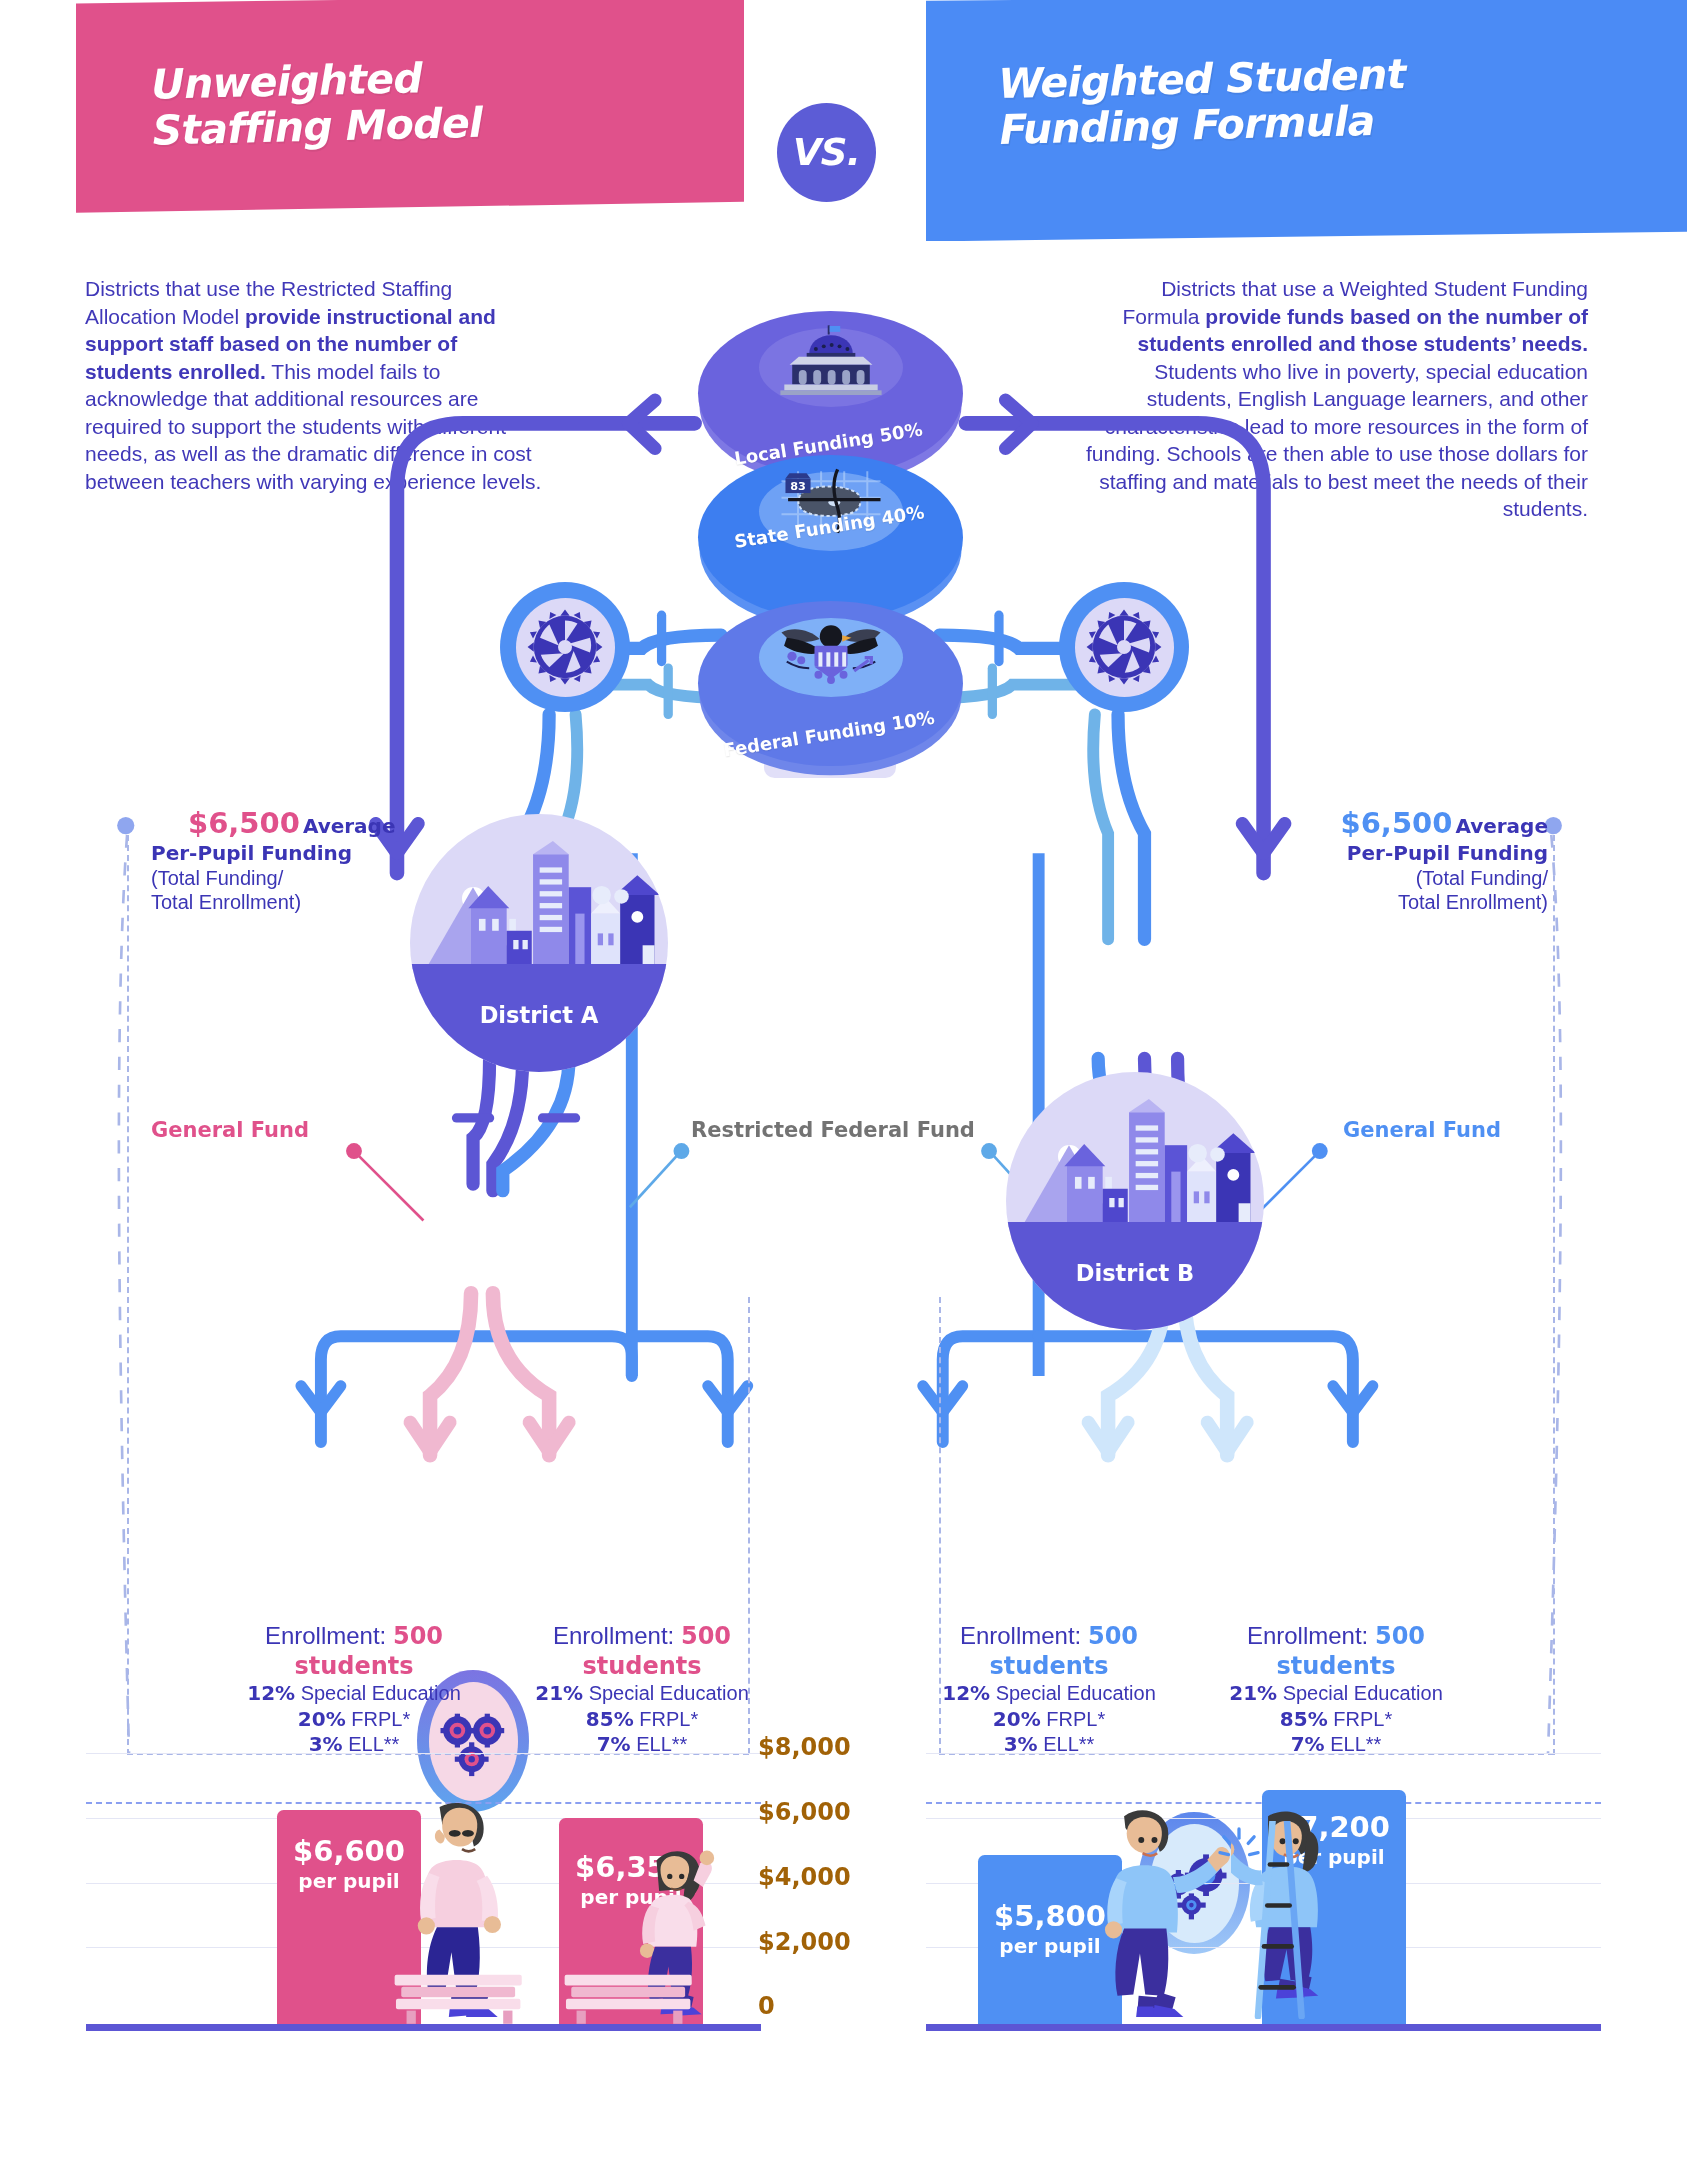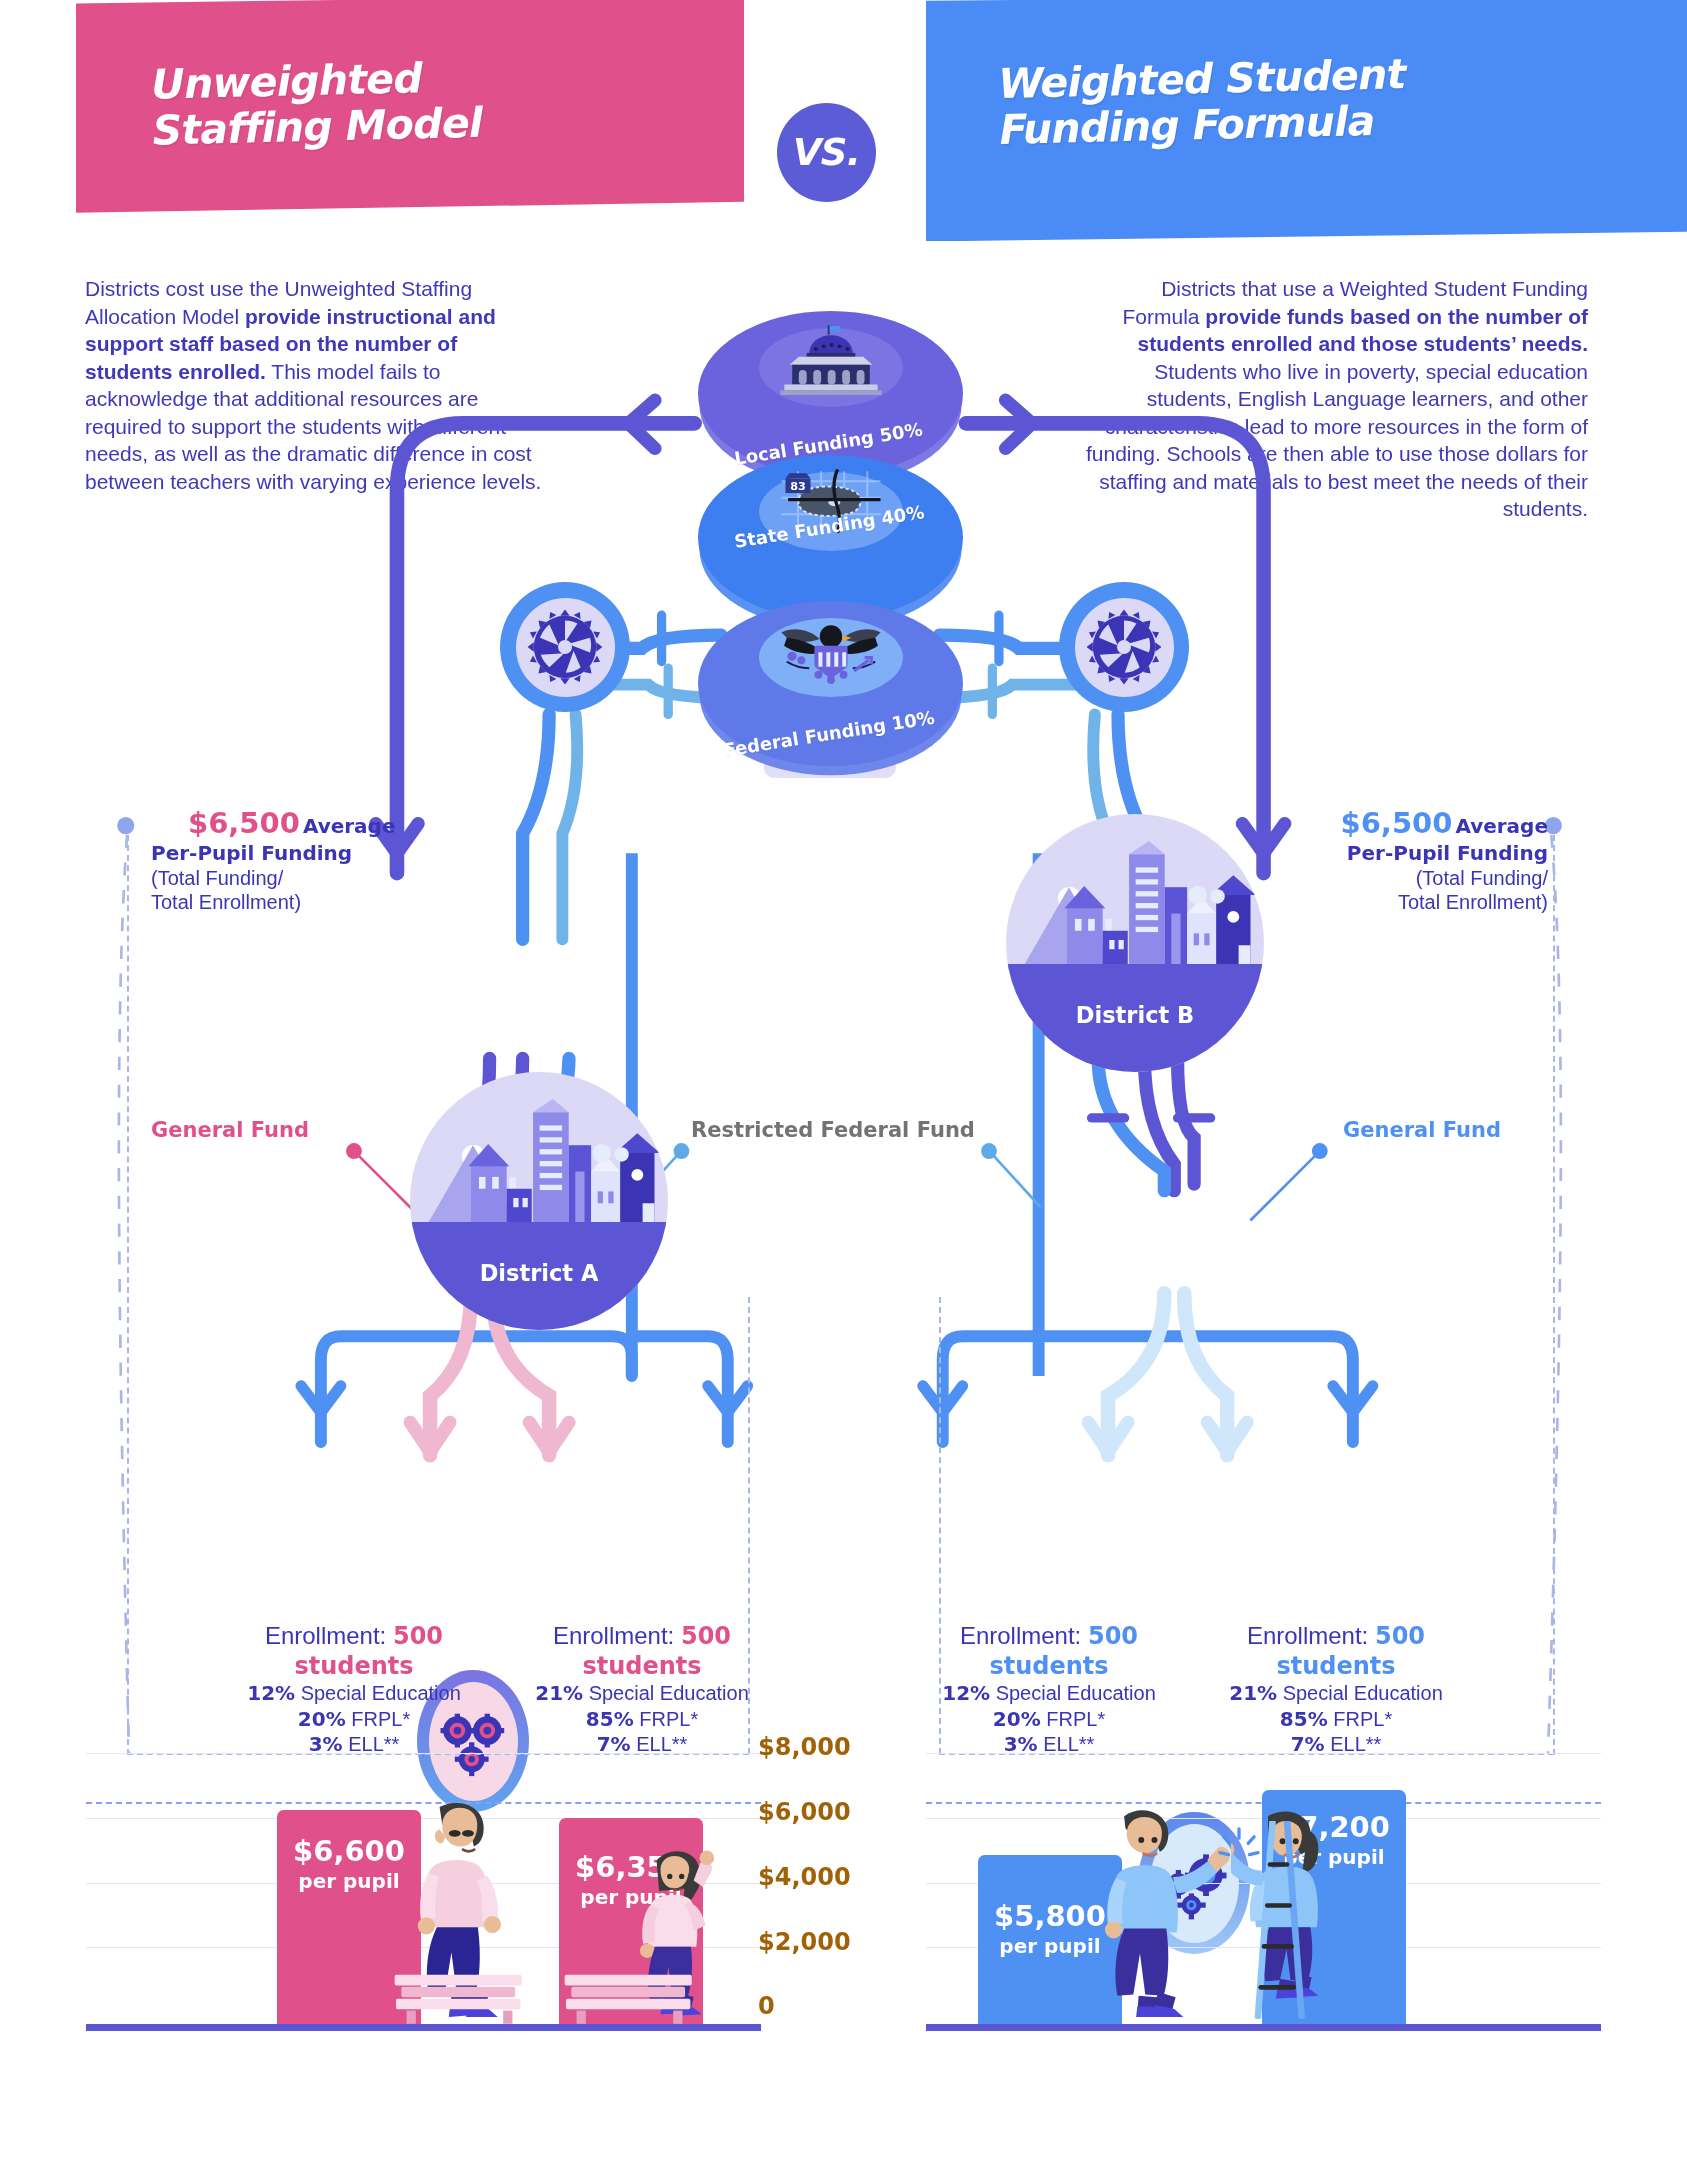--- a/index.html
+++ b/index.html
@@ -148,21 +148,21 @@
   <div class="abs" id="vs-badge">
     <span>VS.</span>
   </div>
 
   <div class="abs" id="header-right">
     <div class="htxt" style="white-space:pre-line">Weighted Student
 Funding Formula</div>
   </div>
 
   <div class="abs para" id="para-left">
-    <span>Districts cost use the Unweighted Staffing Allocation Model </span><b>provide instructional and support staff based on the number of students enrolled.</b><span> This model fails to acknowledge that additional resources are required to support the students with different needs, as well as the dramatic difference in cost between teachers with varying experience levels.</span>
+    <span>Districts that use the Restricted Staffing Allocation Model </span><b>provide instructional and support staff based on the number of students enrolled.</b><span> This model fails to acknowledge that additional resources are required to support the students with different needs, as well as the dramatic difference in cost between teachers with varying experience levels.</span>
   </div>
   <div class="abs para" id="para-right">
     <span>Districts that use a Weighted Student Funding Formula </span><b>provide funds based on the number of students enrolled and those students’ needs.</b><span> Students who live in poverty, special education students, English Language learners, and other characteristics lead to more resources in the form of funding. Schools are then able to use those dollars for staffing and materials to best meet the needs of their students.</span>
   </div>
 
   <svg id="pipes" viewBox="0 0 2550 3300">
 
     <path d="M1255,785 L1255,785" fill="none"></path>
     <path d="M1050,640 L700,640 Q600,640 600,740 L600,1320" stroke="#5c56d4" stroke-width="22" fill="none" stroke-linecap="round"></path>
     <path d="M1460,640 L1810,640 Q1910,640 1910,740 L1910,1320" stroke="#5c56d4" stroke-width="22" fill="none" stroke-linecap="round"></path>
@@ -355,20 +355,59 @@
         <g fill="#dcd9f7">
           <path d="M50 16c6 0 11 1 16 4l-16 24z"></path>
           <path d="M82 38c2 6 2 13 0 19l-28-11z"></path>
           <path d="M70 76c-5 4-12 7-19 7l10-28z"></path>
           <path d="M30 76c-5-4-9-10-11-16l30-2z"></path>
           <path d="M18 38c2-6 7-13 12-17l12 27z"></path>
         </g>
         <circle cx="50" cy="50" r="9" fill="#dcd9f7"></circle>
       </svg>
     </div>
+  </div>
+
+  <div class="abs district" id="district-a">
+    <div class="moon"></div>
+    <svg width="258" height="165" style="position:absolute;left:0;bottom:99px" viewBox="0 0 390 250">
+      <path d="M20 250L95 120l75 130z" fill="#a9a4ee"></path>
+      <rect x="92" y="150" width="54" height="100" fill="#8f89ea"></rect>
+      <path d="M88 152l30-34 32 34z" fill="#6a63dd"></path>
+      <rect x="104" y="168" width="10" height="18" fill="#e7ecfb"></rect>
+      <rect x="124" y="168" width="10" height="18" fill="#e7ecfb"></rect>
+      <rect x="150" y="168" width="10" height="18" fill="#e7ecfb"></rect>
+      <rect x="146" y="186" width="38" height="64" fill="#4f47cd"></rect>
+      <rect x="156" y="200" width="8" height="14" fill="#e7ecfb"></rect>
+      <rect x="170" y="200" width="8" height="14" fill="#e7ecfb"></rect>
+      <rect x="186" y="70" width="54" height="180" fill="#8f89ea"></rect>
+      <path d="M186 70l30-20 24 20z" fill="#b9b4f2"></path>
+      <g fill="#e7ecfb">
+        <rect x="196" y="90" width="34" height="8"></rect>
+          <rect x="196" y="108" width="34" height="8"></rect>
+        <rect x="196" y="126" width="34" height="8"></rect>
+          <rect x="196" y="144" width="34" height="8"></rect>
+        <rect x="196" y="162" width="34" height="8"></rect>
+          <rect x="196" y="180" width="34" height="8"></rect>
+      </g>
+      <rect x="240" y="120" width="34" height="130" fill="#5b54d6"></rect>
+      <rect x="250" y="160" width="14" height="90" fill="#9a95ee"></rect>
+      <rect x="274" y="160" width="44" height="90" fill="#dfe3fb"></rect>
+      <path d="M274 160l22-24 22 24z" fill="#eef0fd"></path>
+      <rect x="284" y="190" width="8" height="18" fill="#8f89ea"></rect>
+      <rect x="300" y="190" width="8" height="18" fill="#8f89ea"></rect>
+      <rect x="318" y="130" width="52" height="120" fill="#3b35b5"></rect>
+      <path d="M310 132l34-30 34 30z" fill="#4f47cd"></path>
+      <circle cx="344" cy="165" r="9" fill="#fff"></circle>
+      <rect x="352" y="208" width="18" height="42" fill="#e7ecfb"></rect>
+      <circle cx="290" cy="132" r="14" fill="#e7ecfb"></circle>
+      <circle cx="320" cy="134" r="11" fill="#e7ecfb"></circle>
+    </svg>
+    <div class="base"></div>
+    <div class="dlabel">District A</div>
   </div>
 
   <div class="abs district" id="district-b">
     <div class="moon"></div>
     <svg width="258" height="165" style="position:absolute;left:0;bottom:99px" viewBox="0 0 390 250">
       <path d="M20 250L95 120l75 130z" fill="#a9a4ee"></path>
       <rect x="92" y="150" width="54" height="100" fill="#8f89ea"></rect>
       <path d="M88 152l30-34 32 34z" fill="#6a63dd"></path>
       <rect x="104" y="168" width="10" height="18" fill="#e7ecfb"></rect>
       <rect x="124" y="168" width="10" height="18" fill="#e7ecfb"></rect>
@@ -396,59 +435,20 @@
       <path d="M310 132l34-30 34 30z" fill="#4f47cd"></path>
       <circle cx="344" cy="165" r="9" fill="#fff"></circle>
       <rect x="352" y="208" width="18" height="42" fill="#e7ecfb"></rect>
       <circle cx="290" cy="132" r="14" fill="#e7ecfb"></circle>
       <circle cx="320" cy="134" r="11" fill="#e7ecfb"></circle>
     </svg>
     <div class="base"></div>
     <div class="dlabel">District B</div>
   </div>
 
-  <div class="abs district" id="district-a">
-    <div class="moon"></div>
-    <svg width="258" height="165" style="position:absolute;left:0;bottom:99px" viewBox="0 0 390 250">
-      <path d="M20 250L95 120l75 130z" fill="#a9a4ee"></path>
-      <rect x="92" y="150" width="54" height="100" fill="#8f89ea"></rect>
-      <path d="M88 152l30-34 32 34z" fill="#6a63dd"></path>
-      <rect x="104" y="168" width="10" height="18" fill="#e7ecfb"></rect>
-      <rect x="124" y="168" width="10" height="18" fill="#e7ecfb"></rect>
-      <rect x="150" y="168" width="10" height="18" fill="#e7ecfb"></rect>
-      <rect x="146" y="186" width="38" height="64" fill="#4f47cd"></rect>
-      <rect x="156" y="200" width="8" height="14" fill="#e7ecfb"></rect>
-      <rect x="170" y="200" width="8" height="14" fill="#e7ecfb"></rect>
-      <rect x="186" y="70" width="54" height="180" fill="#8f89ea"></rect>
-      <path d="M186 70l30-20 24 20z" fill="#b9b4f2"></path>
-      <g fill="#e7ecfb">
-        <rect x="196" y="90" width="34" height="8"></rect>
-          <rect x="196" y="108" width="34" height="8"></rect>
-        <rect x="196" y="126" width="34" height="8"></rect>
-          <rect x="196" y="144" width="34" height="8"></rect>
-        <rect x="196" y="162" width="34" height="8"></rect>
-          <rect x="196" y="180" width="34" height="8"></rect>
-      </g>
-      <rect x="240" y="120" width="34" height="130" fill="#5b54d6"></rect>
-      <rect x="250" y="160" width="14" height="90" fill="#9a95ee"></rect>
-      <rect x="274" y="160" width="44" height="90" fill="#dfe3fb"></rect>
-      <path d="M274 160l22-24 22 24z" fill="#eef0fd"></path>
-      <rect x="284" y="190" width="8" height="18" fill="#8f89ea"></rect>
-      <rect x="300" y="190" width="8" height="18" fill="#8f89ea"></rect>
-      <rect x="318" y="130" width="52" height="120" fill="#3b35b5"></rect>
-      <path d="M310 132l34-30 34 30z" fill="#4f47cd"></path>
-      <circle cx="344" cy="165" r="9" fill="#fff"></circle>
-      <rect x="352" y="208" width="18" height="42" fill="#e7ecfb"></rect>
-      <circle cx="290" cy="132" r="14" fill="#e7ecfb"></circle>
-      <circle cx="320" cy="134" r="11" fill="#e7ecfb"></circle>
-    </svg>
-    <div class="base"></div>
-    <div class="dlabel">District A</div>
-  </div>
-
   <div class="abs ppf" id="ppf-left">
     <div><span class="amt">$6,500</span>
       <span class="avg">Average</span></div>
     <div class="avg">Per-Pupil Funding</div>
     <div class="sub">(Total Funding/</div>
     <div class="sub">Total Enrollment)</div>
   </div>
 
   <div class="abs ppf" id="ppf-right">
     <div><span class="amt">$6,500</span>

